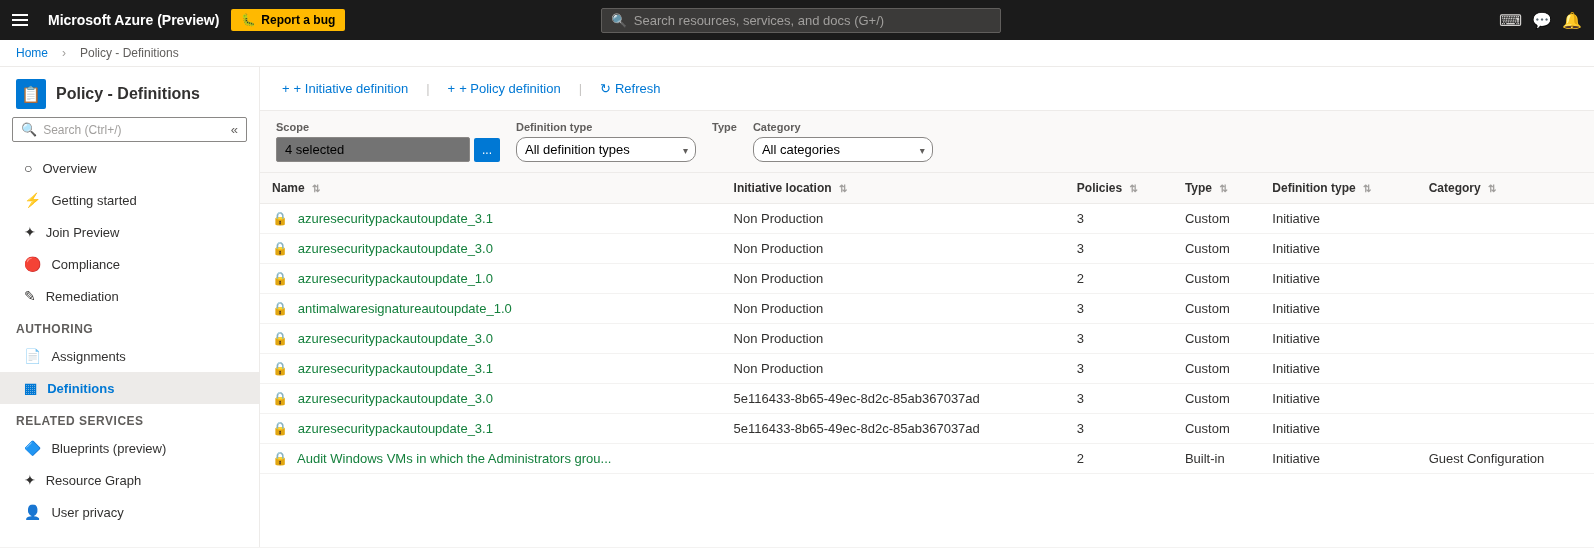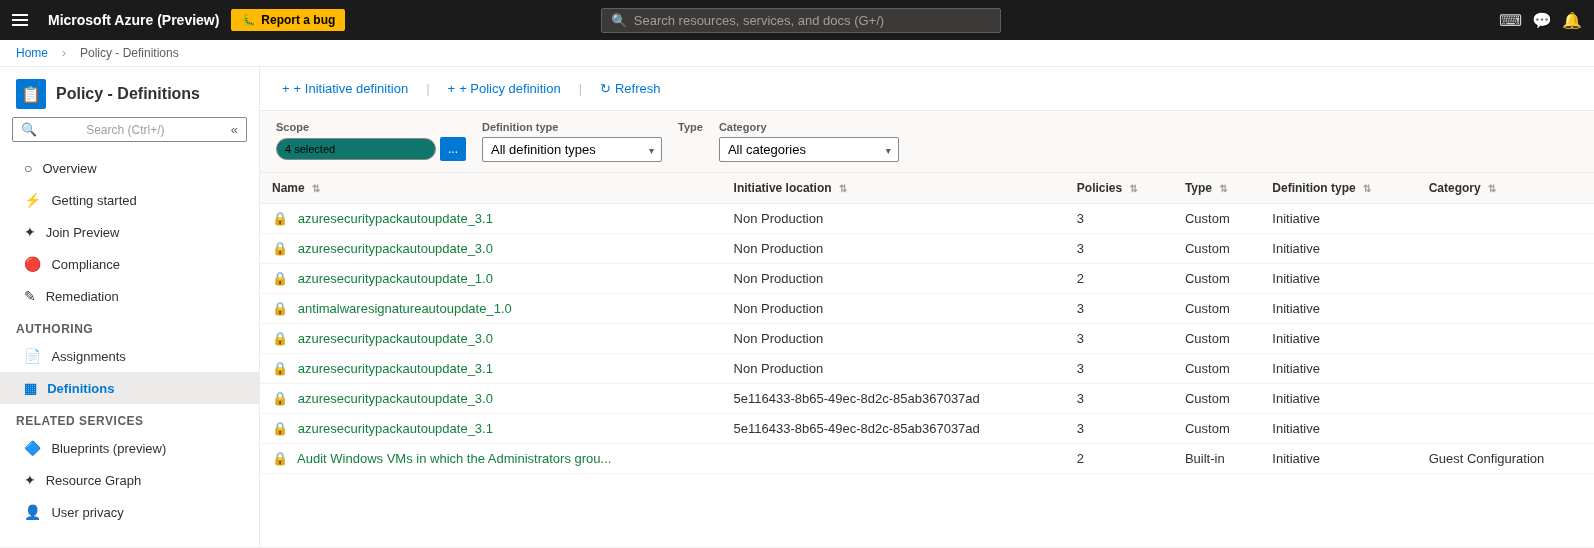--- a/index.html
+++ b/index.html
@@ -108,21 +108,20 @@
       align-items: center;
       gap: 6px;
       border-radius: 2px;
     }
     .sidebar-search input {
       border: none;
       outline: none;
       font-size: 12px;
       width: 100%;
       color: #323130;
-      margin-left: 43px;
     }
     .sidebar-search input::placeholder { color: #a19f9d; }
     .collapse-btn { margin-left: auto; cursor: pointer; color: #605e5c; }
 
     .nav-item {
       padding: 8px 16px 8px 24px;
       cursor: pointer;
       display: flex;
       align-items: center;
       gap: 10px;
@@ -178,42 +177,42 @@
       gap: 16px;
       background: #faf9f8;
       border-bottom: 1px solid #edebe9;
     }
     .filter-group { display: flex; flex-direction: column; gap: 4px; }
     .filter-label { font-size: 11px; color: #605e5c; font-weight: 600; }
     .filter-scope { display: flex; align-items: center; gap: 4px; }
     .filter-input {
       border: 1px solid #8a8886;
       padding: 4px 8px;
-      font-size: 11px;
-      background: #0f766e;
+      font-size: 13px;
+      background: #737373;
       min-width: 140px;
-      border-radius: 11px;
+      border-radius: 2px;
     }
     .filter-dots-btn {
       background: #0078d4;
       color: #fff;
       border: none;
       padding: 5px 8px;
       cursor: pointer;
       font-size: 12px;
       border-radius: 2px;
     }
     .filter-select {
       border: 1px solid #8a8886;
       padding: 4px 28px 4px 8px;
       font-size: 13px;
       background: #fff;
       appearance: none;
       min-width: 180px;
-      border-radius: 2px;
+      border-radius: 10px;
       cursor: pointer;
       position: relative;
     }
     .select-wrapper {
       position: relative;
       display: inline-block;
     }
     .select-wrapper::after {
       content: '▾';
       position: absolute;

